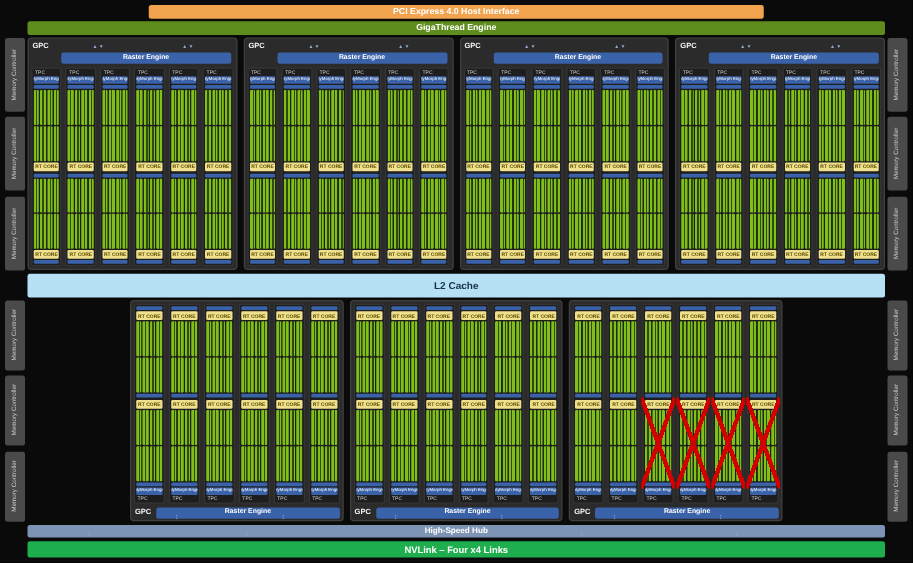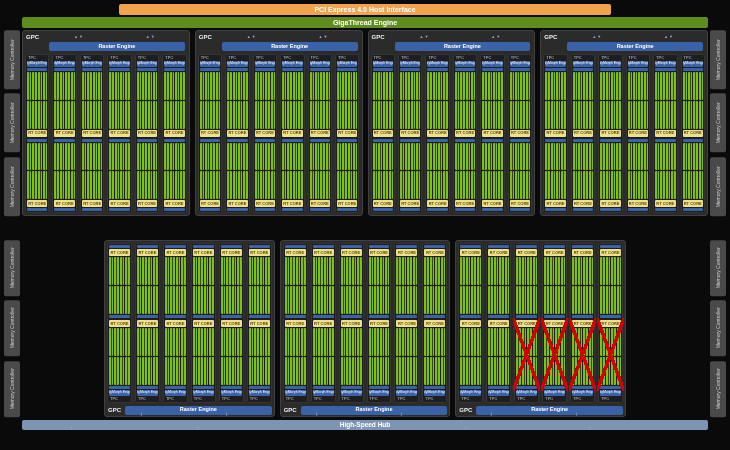--- a/index.html
+++ b/index.html
@@ -1042,20 +1042,21 @@
                 </div>
                 <div class="rt">RT CORE</div>
               </div>
             </div>
             <div class="strip"></div>
           </div>
         </div>
       </div>
     </div>
 
+  <div class="hbar l2">L2 Cache</div>
 
   <div class="gpc-row" id="bottom-row">
       <div class="gpc flip">
         <div class="tpcs">
           <div class="tpc">
             <div class="strip"></div>
             <div class="sms">
               <div class="sm">
                 <div class="rt">RT CORE</div>
                 <div class="cores">
@@ -1741,20 +1742,21 @@
           </div>
         </div>
         <div class="gpc-head">
           <div class="gpc-label">GPC</div>
           <div class="raster">Raster Engine</div>
         </div>
       </div>
     </div>
 
   <div class="hbar hub">High-Speed Hub</div>
+  <div class="hbar nvlink">NVLink – Four x4 Links</div>
 
   <span class="bus-arrow" style="left:140px; top:411px;">↕</span>
   <span class="bus-arrow" style="left:225px; top:411px;">↕</span>
   <span class="bus-arrow" style="left:315px; top:411px;">↕</span>
   <span class="bus-arrow" style="left:400px; top:411px;">↕</span>
   <span class="bus-arrow" style="left:490px; top:411px;">↕</span>
   <span class="bus-arrow" style="left:575px; top:411px;">↕</span>
   <span class="bus-arrow" style="left:70px;  top:425px;">↕</span>
   <span class="bus-arrow" style="left:196px; top:425px;">↕</span>
   <span class="bus-arrow" style="left:464px; top:425px;">↕</span>

